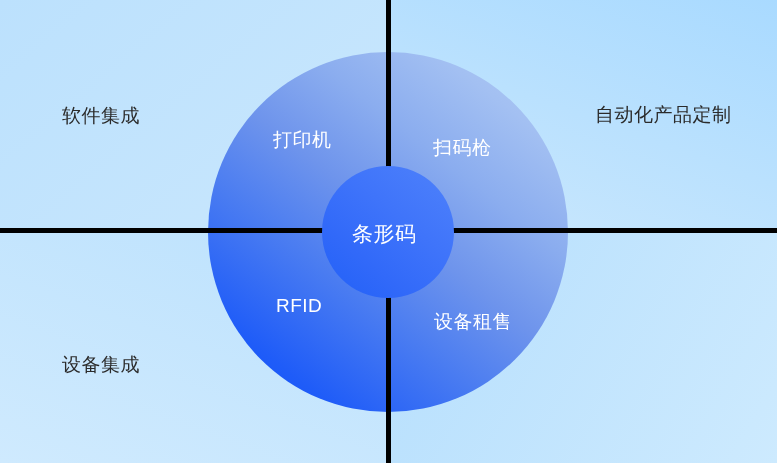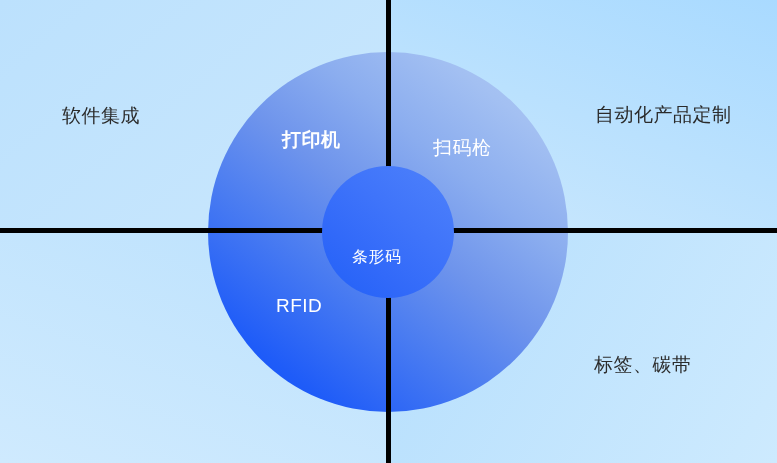--- a/index.html
+++ b/index.html
@@ -82,33 +82,32 @@
     font-size: 19px;
     letter-spacing: 0.5px;
   }
   .label.inner {
     color: #ffffff;
     font-size: 19px;
     letter-spacing: 0.5px;
   }
   .label.center {
     color: #ffffff;
-    font-size: 16px;
+    font-size: 21px;
     letter-spacing: 0.5px;
-    margin-top: 26px;
   }
 
   
   .lbl-software   { left: 62px;  top: 106px; }
   .lbl-automation { left: 595px; top: 105px; }
   .lbl-equipment  { left: 62px;  top: 355px; }
   .lbl-labels     { left: 594px; top: 355px; }
 
   
-  .lbl-printer  { left: 282px; top: 130px; font-weight: bold; }
+  .lbl-printer  { left: 273px; top: 130px; }
   .lbl-scanner  { left: 433px; top: 138px; }
   .lbl-rfid     { left: 276px; top: 296px; }
   .lbl-rental   { left: 434px; top: 312px; }
 
   
   .lbl-barcode  { left: 352px; top: 223px; }
 </style>
 </head>
 <body>
 
@@ -122,20 +121,21 @@
   <div class="outer-circle"></div>
 
   <div class="axis vertical"></div>
   <div class="axis horizontal"></div>
 
   <div class="inner-circle"></div>
 
   <div class="label inner lbl-printer">打印机</div>
   <div class="label inner lbl-scanner">扫码枪</div>
   <div class="label inner lbl-rfid">RFID</div>
+  <div class="label inner lbl-rental">设备租售</div>
 
   <div class="label center lbl-barcode">条形码</div>
 
   <div class="label outer lbl-automation">自动化产品定制</div>
   <div class="label outer lbl-software">软件集成</div>
-  <div class="label outer lbl-labels">标签、碳带</div>
+  <div class="label outer lbl-equipment">设备集成</div>
 
 </div>
 
 </body></html>

